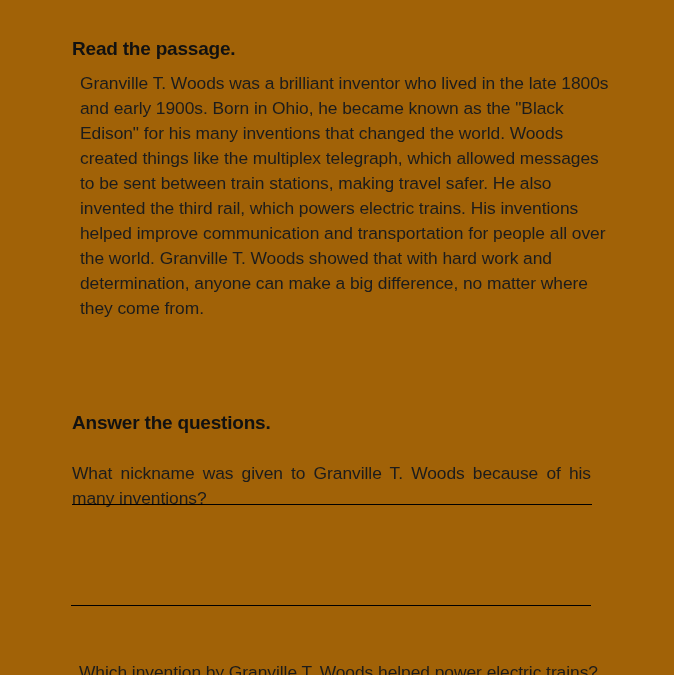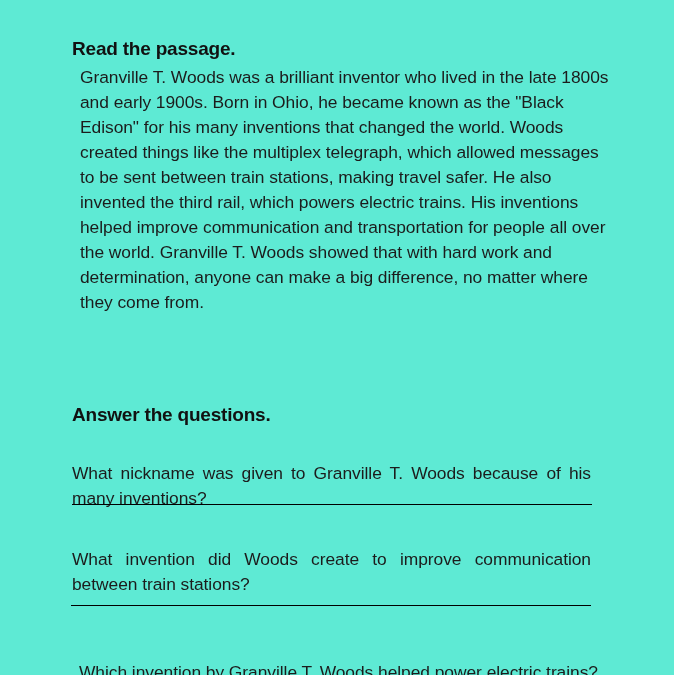--- a/index.html
+++ b/index.html
@@ -13,42 +13,42 @@
     overflow: hidden;
     font-family: "Liberation Sans", sans-serif;
     color: #1a1a1a;
     -webkit-font-smoothing: antialiased;
   }
 
   .page {
     position: relative;
     width: 674px;
     height: 675px;
-    background: #5eead4;
+    background: #a16207;
     box-sizing: border-box;
     padding: 0;
   }
 
   .section-heading {
     position: absolute;
     left: 72px;
     font-size: 19px;
     font-weight: bold;
     letter-spacing: -0.2px;
     color: #111111;
     white-space: nowrap;
   }
 
   #heading-read { top: 22px; }
-  #heading-answer { top: 388px; }
+  #heading-answer { top: 396px; }
 
   .passage {
     position: absolute;
     left: 80px;
-    top: 48px;
+    top: 54px;
     width: 530px;
     font-size: 17.4px;
     line-height: 25px;
     letter-spacing: -0.05px;
     color: #1c1c1c;
     text-align: left;
   }
 
   .question {
     position: absolute;
@@ -104,19 +104,18 @@
   <h2 class="section-heading" id="heading-read">Read the passage.</h2>
 
   <p class="passage">Granville T. Woods was a brilliant inventor who lived in the late 1800s and early 1900s. Born in Ohio, he became known as the "Black Edison" for his many inventions that changed the world. Woods created things like the multiplex telegraph, which allowed messages to be sent between train stations, making travel safer. He also invented the third rail, which powers electric trains. His inventions helped improve communication and transportation for people all over the world. Granville T. Woods showed that with hard work and determination, anyone can make a big difference, no matter where they come from.</p>
 
   <h2 class="section-heading" id="heading-answer">Answer the questions.</h2>
 
   <p class="question" id="question-1">What nickname was given to Granville T. Woods because of his many inventions?</p>
 
   <div class="answer-line" id="answer-line-1"></div>
 
-  <p class="question" id="question-2">What invention did Woods create to improve communication between train stations?</p>
 
   <div class="answer-line" id="answer-line-2"></div>
 
   <p class="question" id="question-3">Which invention by Granville T. Woods helped power electric trains?</p>
 
 </div>
 
 </body></html>

